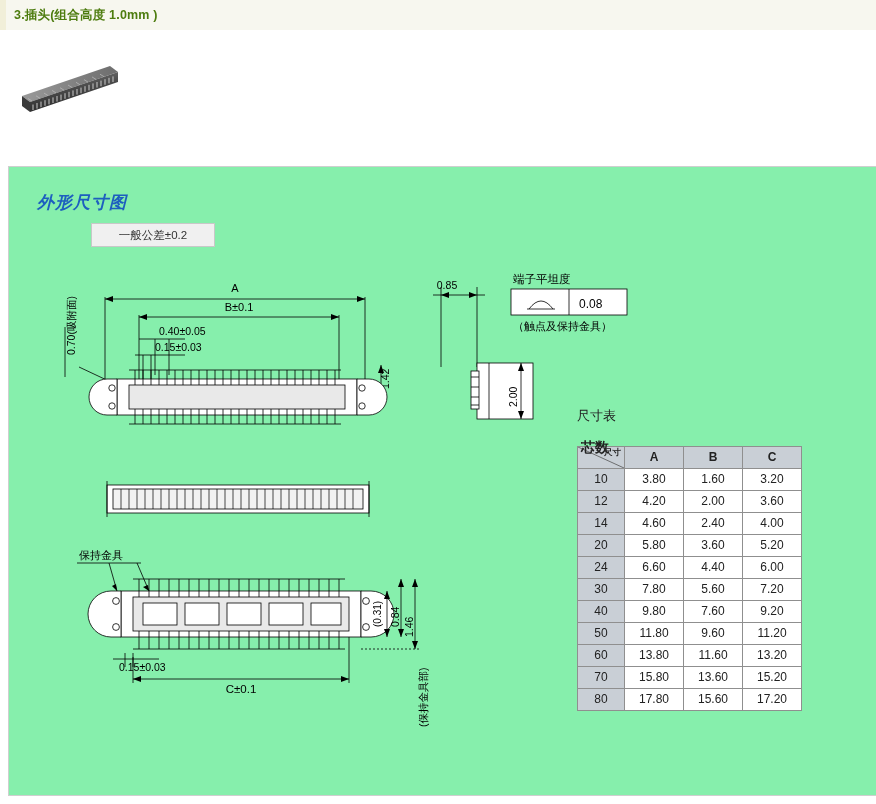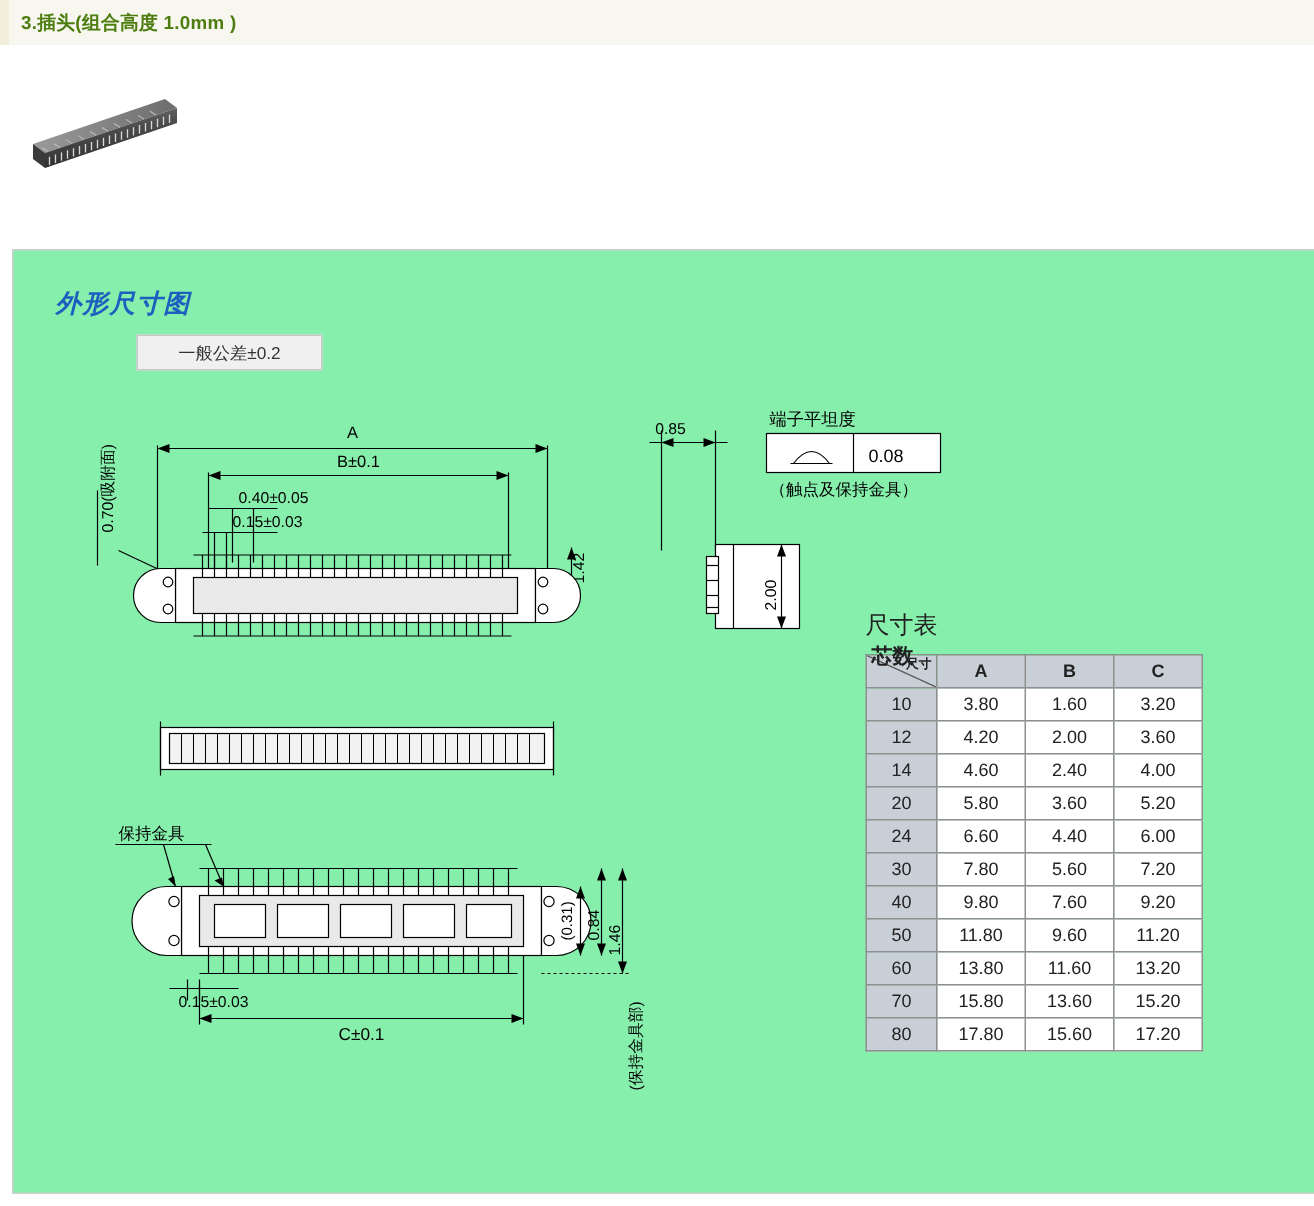--- a/index.html
+++ b/index.html
@@ -45,21 +45,21 @@
   }
   
   .drawing{
     position:absolute;left:0;top:0;width:858px;height:628px;
   }
   
   .dim-wrap{
     position:absolute;left:568px;top:240px;
   }
   .dim-caption{
-    font-size:16px;color:#222;margin-bottom:8px;
+    font-size:13px;color:#222;margin-bottom:21px;
   }
   table.dim{
     border-collapse:collapse;font-size:12px;
   }
   table.dim th,table.dim td{
     border:1px solid #8f8f8f;text-align:center;
     height:21px;line-height:21px;padding:0;
   }
   table.dim th.corner{
     width:46px;background:#c9cfd6;position:relative;padding:0;

